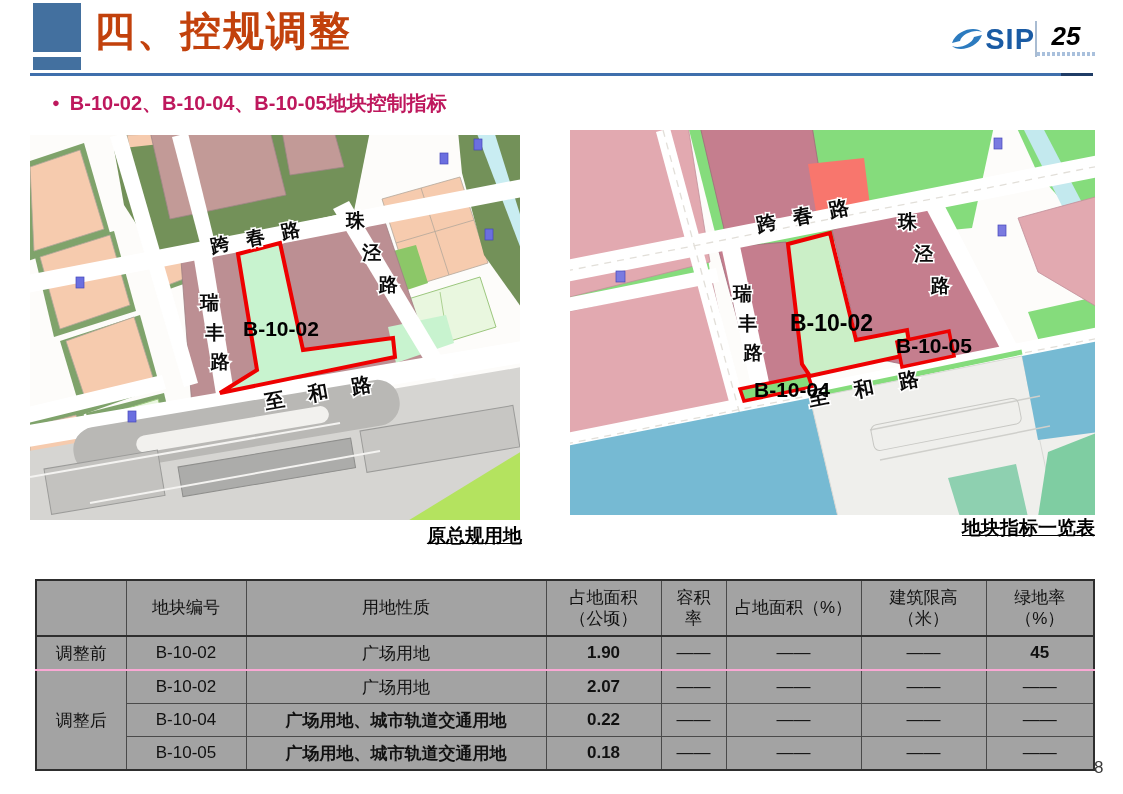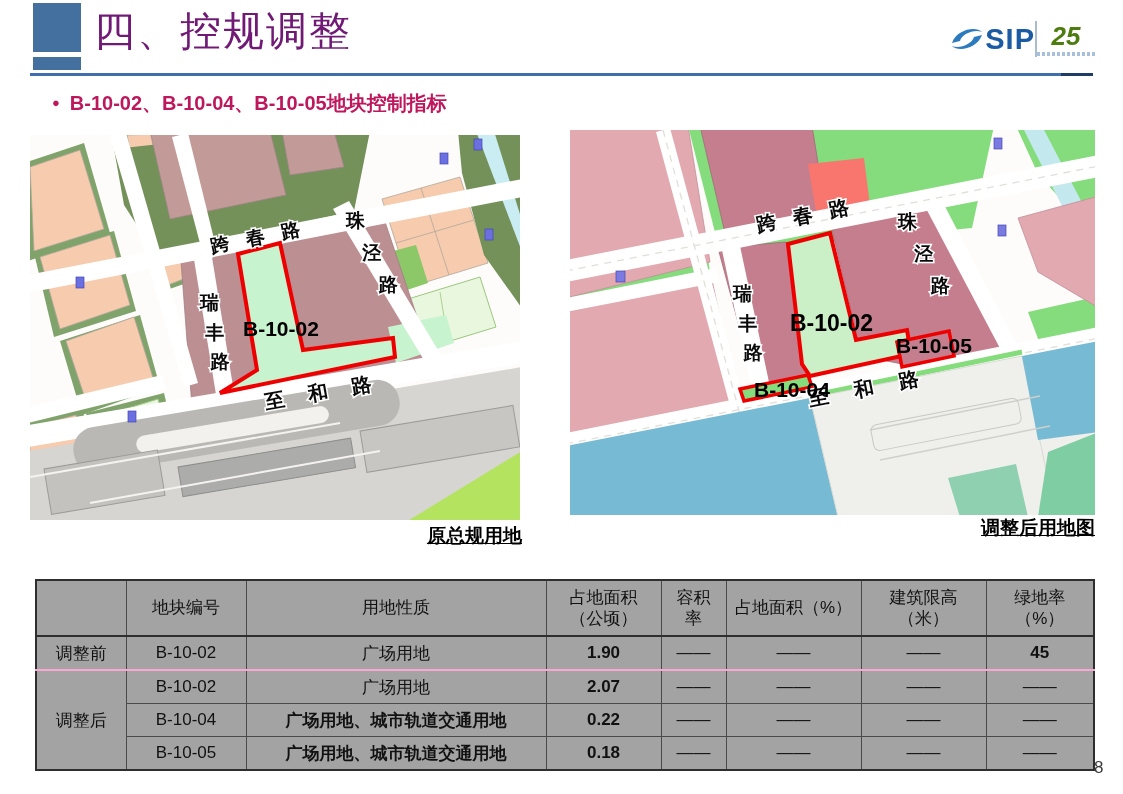--- a/index.html
+++ b/index.html
@@ -1,30 +1,30 @@
 <!DOCTYPE html>
 <html><head>
 <meta charset="utf-8">
 <style>
   html,body{margin:0;padding:0;background:#ffffff;}
   .slide{position:relative;width:1123px;height:794px;background:#ffffff;overflow:hidden;
          font-family:"Liberation Sans","DejaVu Sans",sans-serif;}
   
   .deco-square{position:absolute;left:33px;top:3px;width:48px;height:49px;background:#43709F;}
   .deco-bar{position:absolute;left:33px;top:57px;width:48px;height:13px;background:#43709F;}
-  .page-title{position:absolute;left:94px;top:4px;margin:0;font-size:41px;font-weight:400;
-              color:#701a75;letter-spacing:2px;}
+  .page-title{position:absolute;left:94px;top:4px;margin:0;font-size:41px;font-weight:700;
+              color:#c2410c;letter-spacing:2px;}
   .title-rule{position:absolute;left:30px;top:73px;width:1063px;height:3px;background:#3F6FAC;}
   .title-rule .rule-end{position:absolute;right:0;top:0;width:32px;height:3px;background:#1F3C66;display:block;}
   
   .logo{position:absolute;right:28px;top:16px;height:46px;display:flex;align-items:center;}
   .sip-text{font-size:29px;font-weight:700;color:#1A5BA4;letter-spacing:1px;}
   .logo-divider{width:2px;height:36px;background:#A9BCD2;}
   .anniv{display:flex;flex-direction:column;align-items:center;line-height:1;}
-  .n25{font-size:26px;font-weight:700;font-style:italic;color:#4d7c0f;}
+  .n25{font-size:26px;font-weight:700;font-style:italic;color:#000000;}
   .tagline{margin-top:3px;width:58px;height:4px;
            background:repeating-linear-gradient(90deg,#A9C0DC 0 3px,transparent 3px 5px);}
   
   .bullet-line{position:absolute;left:52px;top:90px;font-size:20px;font-weight:700;color:#be185d;}
   .bullet-dot{font-size:13px;vertical-align:3px;margin-right:10px;}
   
   .map{position:absolute;margin:0;padding:0;}
   .map svg{display:block;}
   .map-left{left:30px;top:135px;width:490px;height:385px;}
   .map-right{left:570px;top:130px;width:525px;height:385px;}
@@ -212,21 +212,21 @@
 
       <text class="road-label" font-size="20" letter-spacing="17" transform="translate(188,102) rotate(-11.5)">跨春路</text>
       <text class="road-label" font-size="19" letter-spacing="17" rotate="-63" transform="translate(328,98) rotate(63)">珠泾路</text>
       <text class="road-label" font-size="19" letter-spacing="11" rotate="-80" transform="translate(163,170) rotate(80)">瑞丰路</text>
       <text class="road-label" font-size="20" letter-spacing="26" transform="translate(240,276) rotate(-11)">至和路</text>
       <text class="plot-label" font-size="23" x="220" y="201">B-10-02</text>
       <text class="plot-label" font-size="21" x="184" y="267">B-10-04</text>
       <text class="plot-label" font-size="21" x="326" y="223">B-10-05</text>
     </svg>
   </figure>
-  <div class="map-caption cap-right">调整后用地图</div>
+  <div class="map-caption cap-right">地块指标一览表</div>
 
   <table class="spec">
     <colgroup>
       <col style="width:90px">
         <col style="width:120px">
         <col style="width:300px">
         <col style="width:115px">
       <col style="width:65px">
         <col style="width:135px">
         <col style="width:125px">

